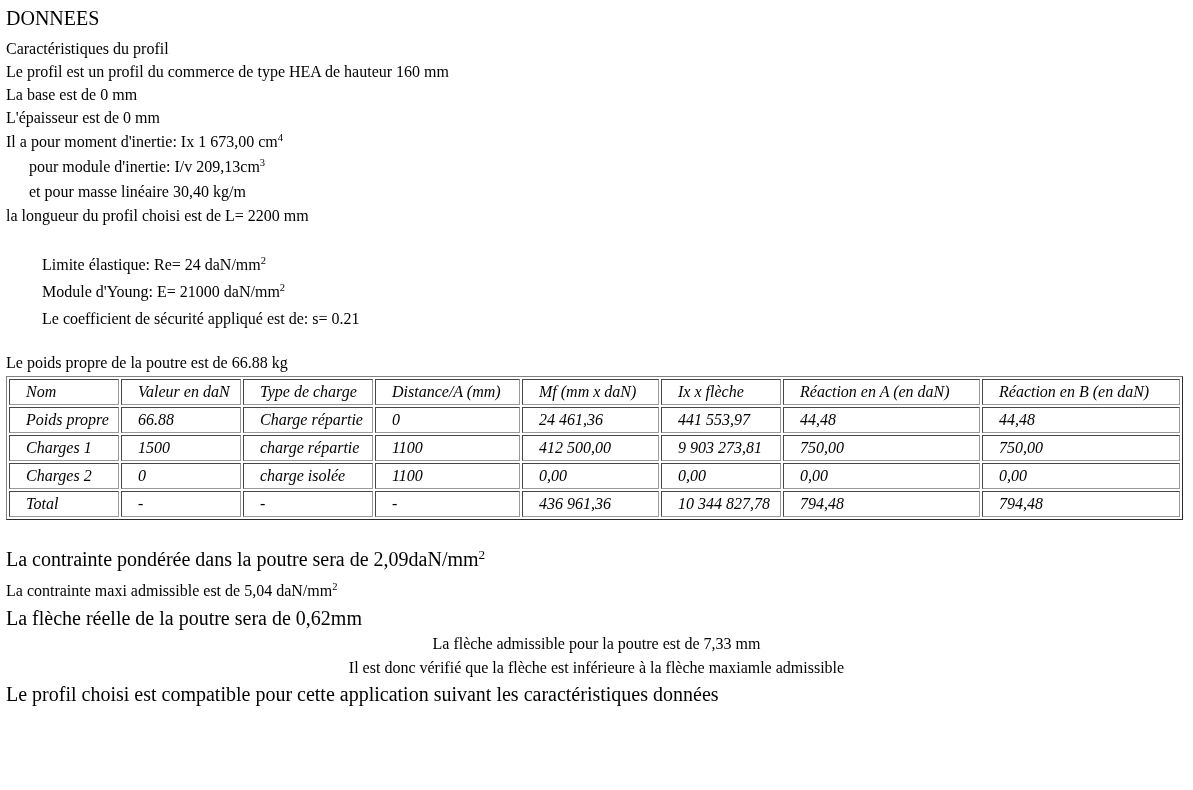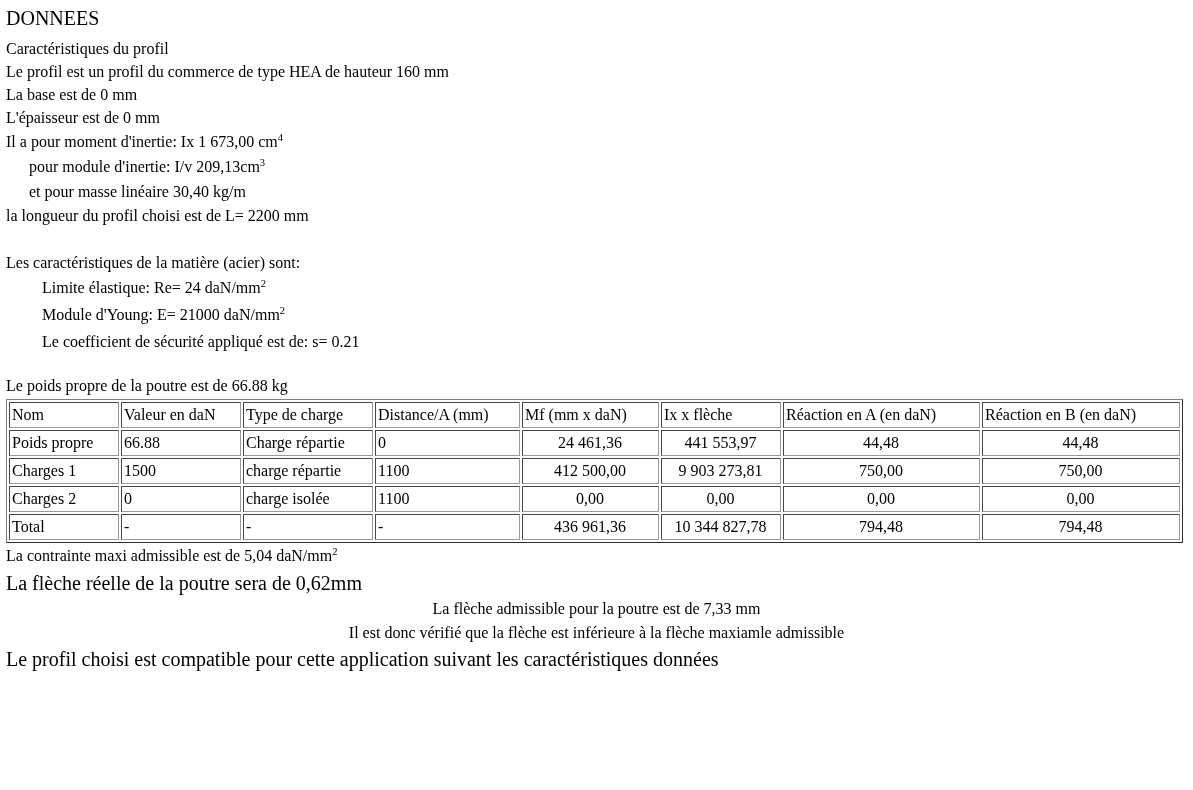--- a/index.html
+++ b/index.html
@@ -42,28 +42,29 @@
     margin-top: 2px;
     table-layout: fixed;
     width: 1157px;
     border-collapse: separate;
     border-spacing: 2px;
     border: 1px outset #808080;
     font-size: 16px;
   }
   table.charges th, table.charges td {
     border: 1px inset #9a9a9a;
-    padding: 2px 3px 2px 2px;
+    padding: 2px 3px 2px 16px;
     line-height: 20px;
     font-weight: normal;
     text-align: left;
     overflow: hidden;
     white-space: nowrap;
+    font-style: italic;
   }
-  table.charges td.num { text-align: center; }
+  table.charges td.num { text-align: left; }
   .results { margin-top: 0; }
   .res-big1 { margin-top: 26px; margin-bottom: 6px; }
   .res-norm { line-height: 26px; white-space: pre; }
   .res-norm2 { line-height: 24px; white-space: pre; text-align: center; }
   .big2 { line-height: 28px; }
 </style>
 </head>
 <body>
 
 <main>
@@ -75,21 +76,20 @@
     <div class="line">Le profil est un profil du commerce de type HEA de hauteur 160 mm</div>
     <div class="line">La base est de 0 mm</div>
     <div class="line">L'épaisseur est de 0 mm</div>
     <div class="line tall"><span>Il a pour moment d'inertie: Ix 1 673,00 cm</span><sup>4</sup></div>
     <div class="line tall ind1"><span>pour module d'inertie: I/v 209,13cm</span><sup>3</sup></div>
     <div class="line tall ind1">et pour masse linéaire 30,40 kg/m</div>
     <div class="line">la longueur du profil choisi est de L= 2200 mm</div>
   </section>
 
   <section class="matiere-block">
-    <div class="line">Les caractéristiques de la matière (acier) sont:</div>
     <div class="line prop ind2"><span>Limite élastique: Re= 24 daN/mm</span><sup>2</sup></div>
     <div class="line prop ind2"><span>Module d'Young: E= 21000 daN/mm</span><sup>2</sup></div>
     <div class="line prop ind2">Le coefficient de sécurité appliqué est de: s= 0.21</div>
   </section>
 
   <div class="line poids">Le poids propre de la poutre est de 66.88 kg</div>
 
   <table class="charges">
     <colgroup>
       <col style="width:110px">
@@ -149,20 +149,21 @@
         <td>-</td>
         <td class="num">436 961,36</td>
         <td class="num">10 344 827,78</td>
         <td class="num">794,48</td>
         <td class="num">794,48</td>
       </tr>
     </tbody>
   </table>
 
   <section class="results">
+    <div class="big res-big1"><span>La contrainte pondérée dans la poutre sera de 2,09daN/mm</span><sup>2</sup></div>
     <div class="res-norm"><span>La contrainte maxi admissible est de 5,04 daN/mm</span><sup>2</sup></div>
     <div class="big big2">La flèche réelle de la poutre sera de 0,62mm</div>
     <div class="res-norm2">La flèche admissible pour la poutre est de 7,33 mm</div>
     <div class="res-norm2">Il est donc vérifié que la flèche est inférieure à la flèche maxiamle admissible</div>
     <div class="big big2">Le profil choisi est compatible pour cette application suivant les caractéristiques données</div>
   </section>
 
 </main>
 
 </body></html>

